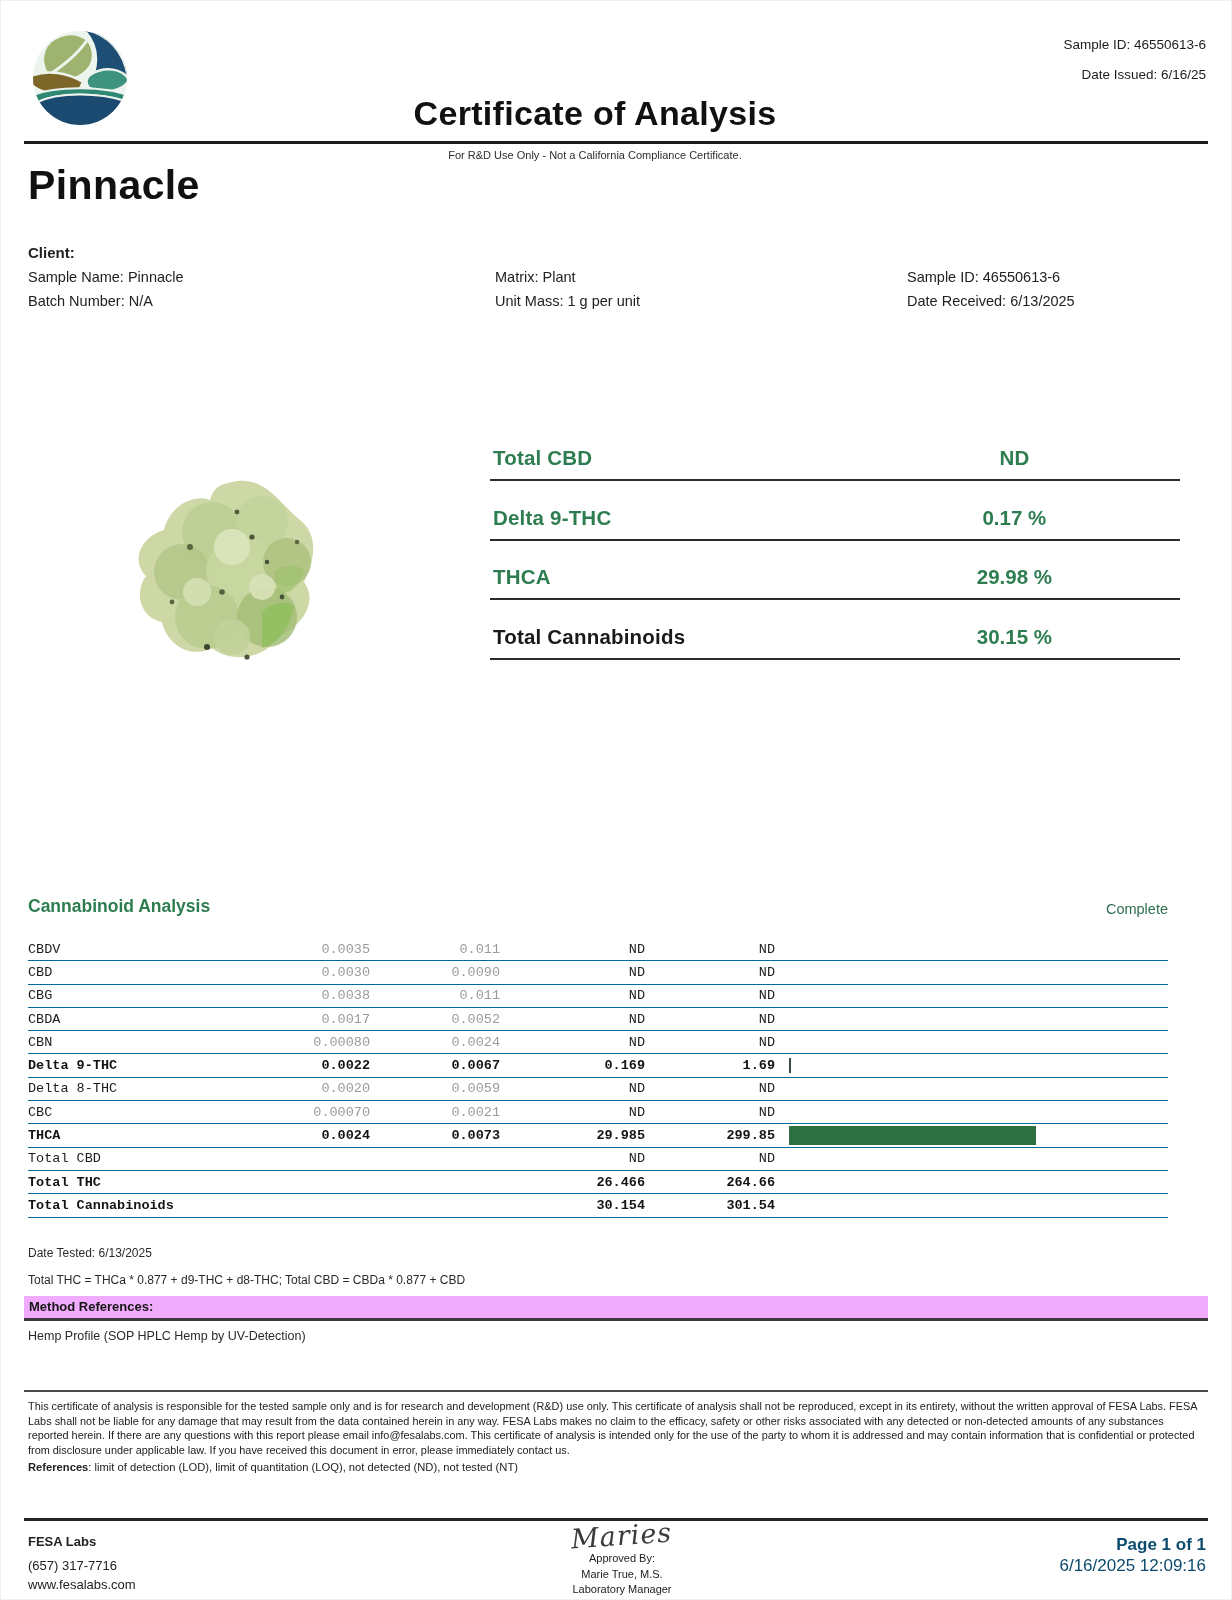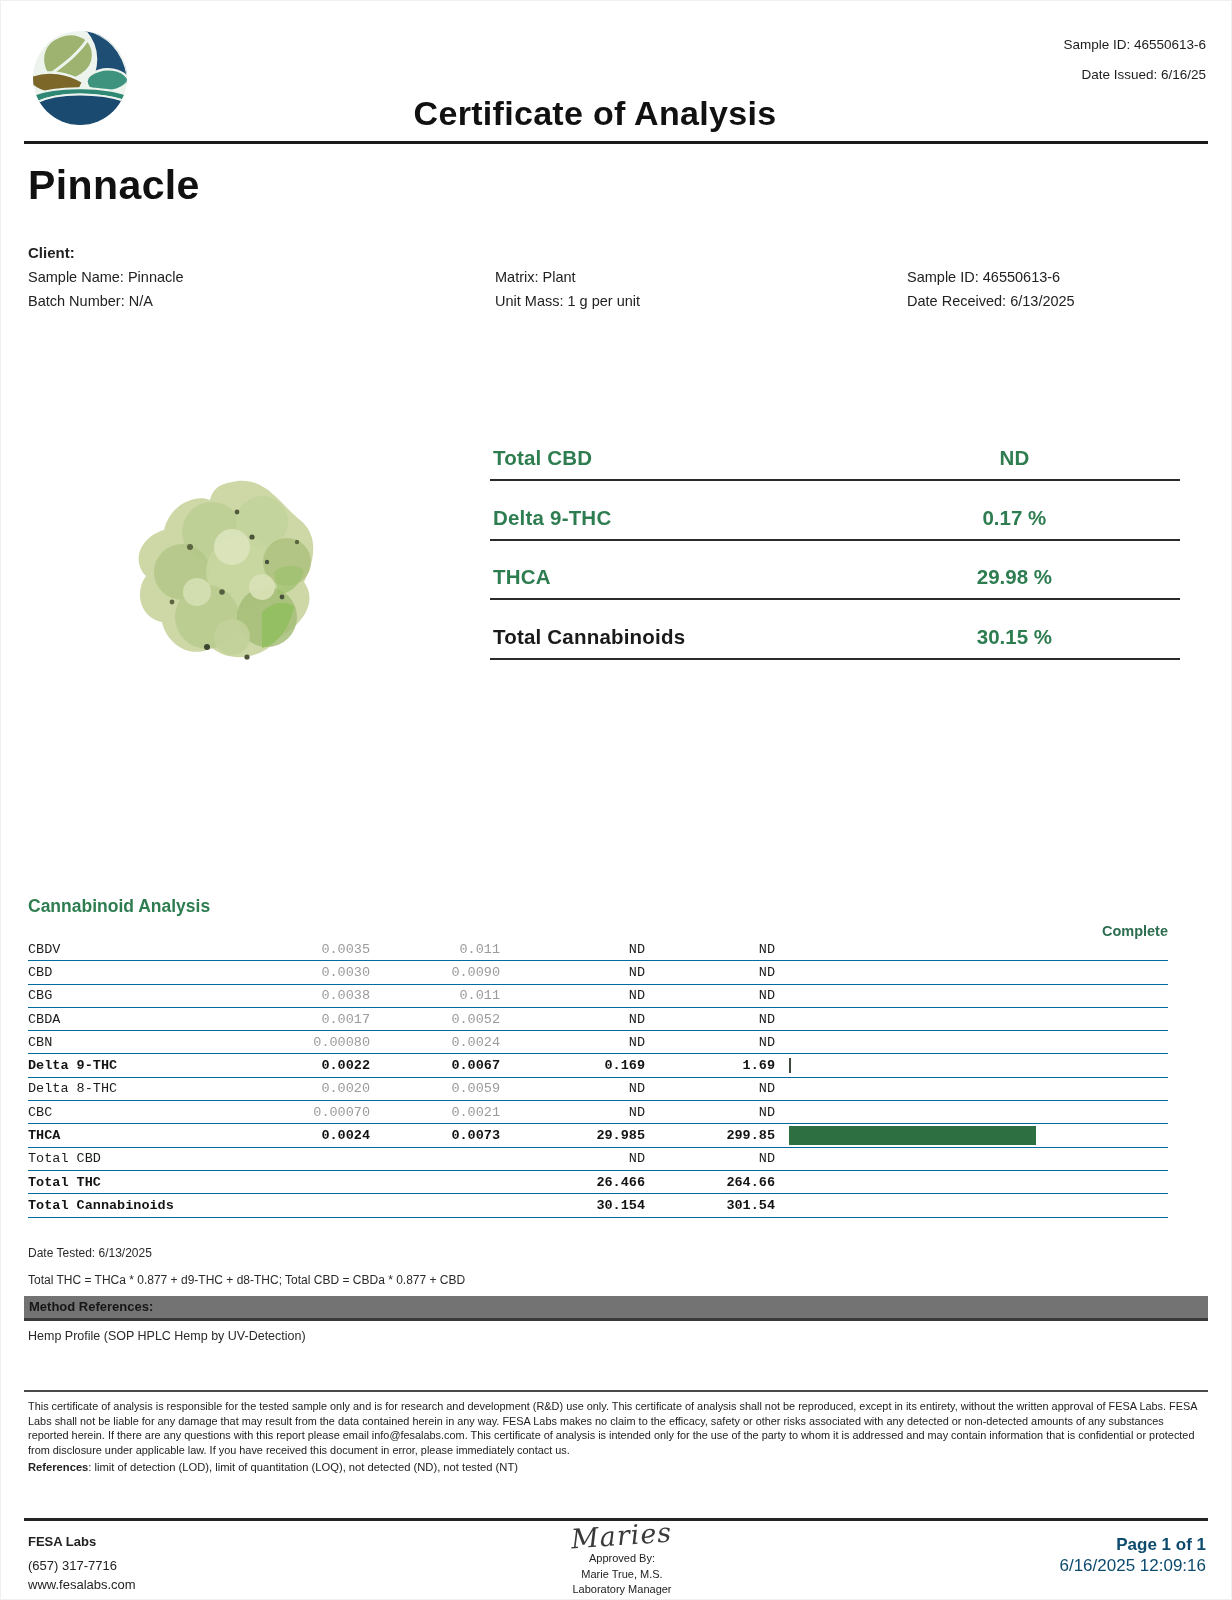--- a/index.html
+++ b/index.html
@@ -25,37 +25,37 @@
   
   .summary{position:absolute;left:490px;top:438px;width:690px;}
   .s-row{position:relative;height:57.5px;border-bottom:2px solid #2b2b2b;}
   .s-row:first-child{height:41px;}
   .s-label{position:absolute;left:3px;bottom:9px;font-size:20.5px;font-weight:700;color:#1a1a1a;letter-spacing:.2px;}
   .s-label.green{color:var(--green,#2e7d50);}
   .s-value{position:absolute;left:64%;width:24%;bottom:9px;text-align:center;
            font-size:20.5px;font-weight:700;color:var(--green,#2e7d50);}
   
   .section-title{position:absolute;left:28px;top:896px;font-size:17.5px;font-weight:700;color:var(--green,#2e7d50);}
-  .section-status{position:absolute;right:64px;top:901px;font-size:14.5px;font-weight:700;color:var(--dark-green,#2c6e4f);margin-top:22px;}
+  .section-status{position:absolute;right:64px;top:901px;font-size:14.5px;font-weight:400;color:var(--dark-green,#2c6e4f);}
   .atable{position:absolute;left:28px;top:938px;width:1140px;}
   .a-head,.a-row{display:grid;grid-template-columns:200px 142px 130px 145px 130px 1fr;align-items:center;}
   .a-head{height:26px;font-size:13.5px;font-weight:700;border-bottom:2px solid #2f2f2f;
           padding-bottom:3px;align-items:end;}
   .a-head span:nth-child(n+2){text-align:right;}
   .a-row{height:22.3px;font-size:13.5px;border-bottom:1px solid #0369a1;font-family:Liberation Mono, monospace;}
   .a-row .c-num{text-align:right;}
   .a-row .c-lod{color:#9b9b9b;}
   .a-row .c-mass{color:#1d1d1d;}
   .a-row.a-bold span{font-weight:700;color:#141414;}
   .c-bar{padding-left:14px;display:flex;align-items:center;height:100%;}
   .bar{display:inline-block;height:19px;background:var(--bar-green,#2d6f40);}
   .bar.bar-thin{height:15px;background:#3c4a40;}
   .note{position:absolute;left:28px;font-size:12px;color:#2a2a2a;}
   
-  .method-head{position:absolute;left:24px;right:24px;top:1296px;background:#737373;
+  .method-head{position:absolute;left:24px;right:24px;top:1296px;background:#f0abfc;
                border-bottom:3px solid #3a3a3a;padding:3px 0 4px 5px;font-size:13px;font-weight:700;color:#161616;}
   .method-value{position:absolute;left:28px;top:1329px;font-size:12.5px;color:#2a2a2a;}
   
   .disc-top{position:absolute;left:24px;right:24px;top:1390px;border-top:2px solid #4a4a4a;}
   .disc-text{position:absolute;left:28px;right:28px;top:1399px;font-size:10.9px;line-height:14.6px;color:#222;}
   .refs{position:absolute;left:28px;top:1461px;font-size:11.2px;color:#222;}
   .refs b{font-weight:700;}
   
   .footer-rule{position:absolute;left:24px;right:24px;top:1518px;height:3px;background:#242424;}
   .f-left{position:absolute;left:28px;top:1532px;font-size:13px;line-height:19px;color:#222;}
@@ -91,20 +91,21 @@
   </svg>
 
 
   <div class="top-meta">
     <div>Sample ID: 46550613-6</div>
     <div>Date Issued: 6/16/25</div>
   </div>
 
   <div class="title-wrap"><span class="title">Certificate of Analysis</span></div>
   <div class="rule-thick"></div>
+  <div class="subtitle">For R&amp;D Use Only - Not a California Compliance Certificate.</div>
 
   <div class="product-name">Pinnacle</div>
 
   <div class="ci ci-b" style="left:28px;top:244px;">Client:</div>
   <div class="ci" style="left:28px;top:269px;">Sample Name: Pinnacle</div>
   <div class="ci" style="left:28px;top:293px;">Batch Number: N/A</div>
   <div class="ci" style="left:495px;top:269px;">Matrix: Plant</div>
   <div class="ci" style="left:495px;top:293px;">Unit Mass: 1 g per unit</div>
   <div class="ci" style="left:907px;top:269px;">Sample ID: 46550613-6</div>
   <div class="ci" style="left:907px;top:293px;">Date Received: 6/13/2025</div>

